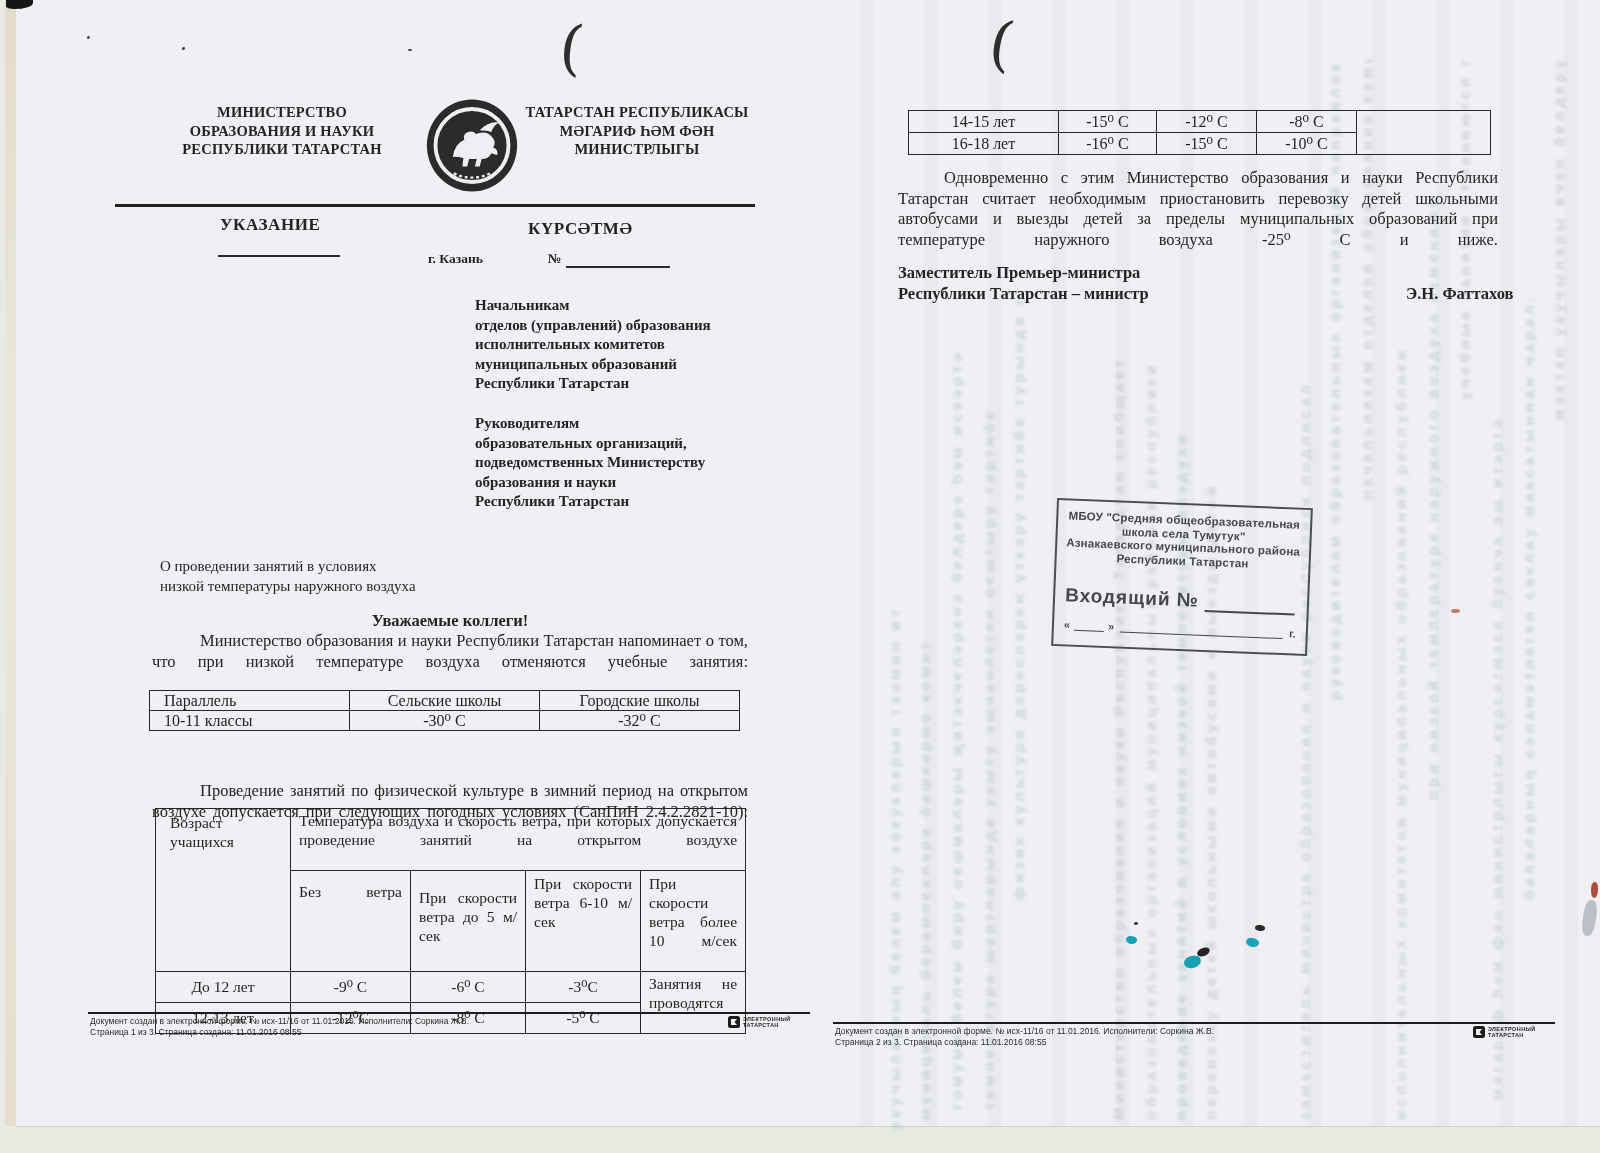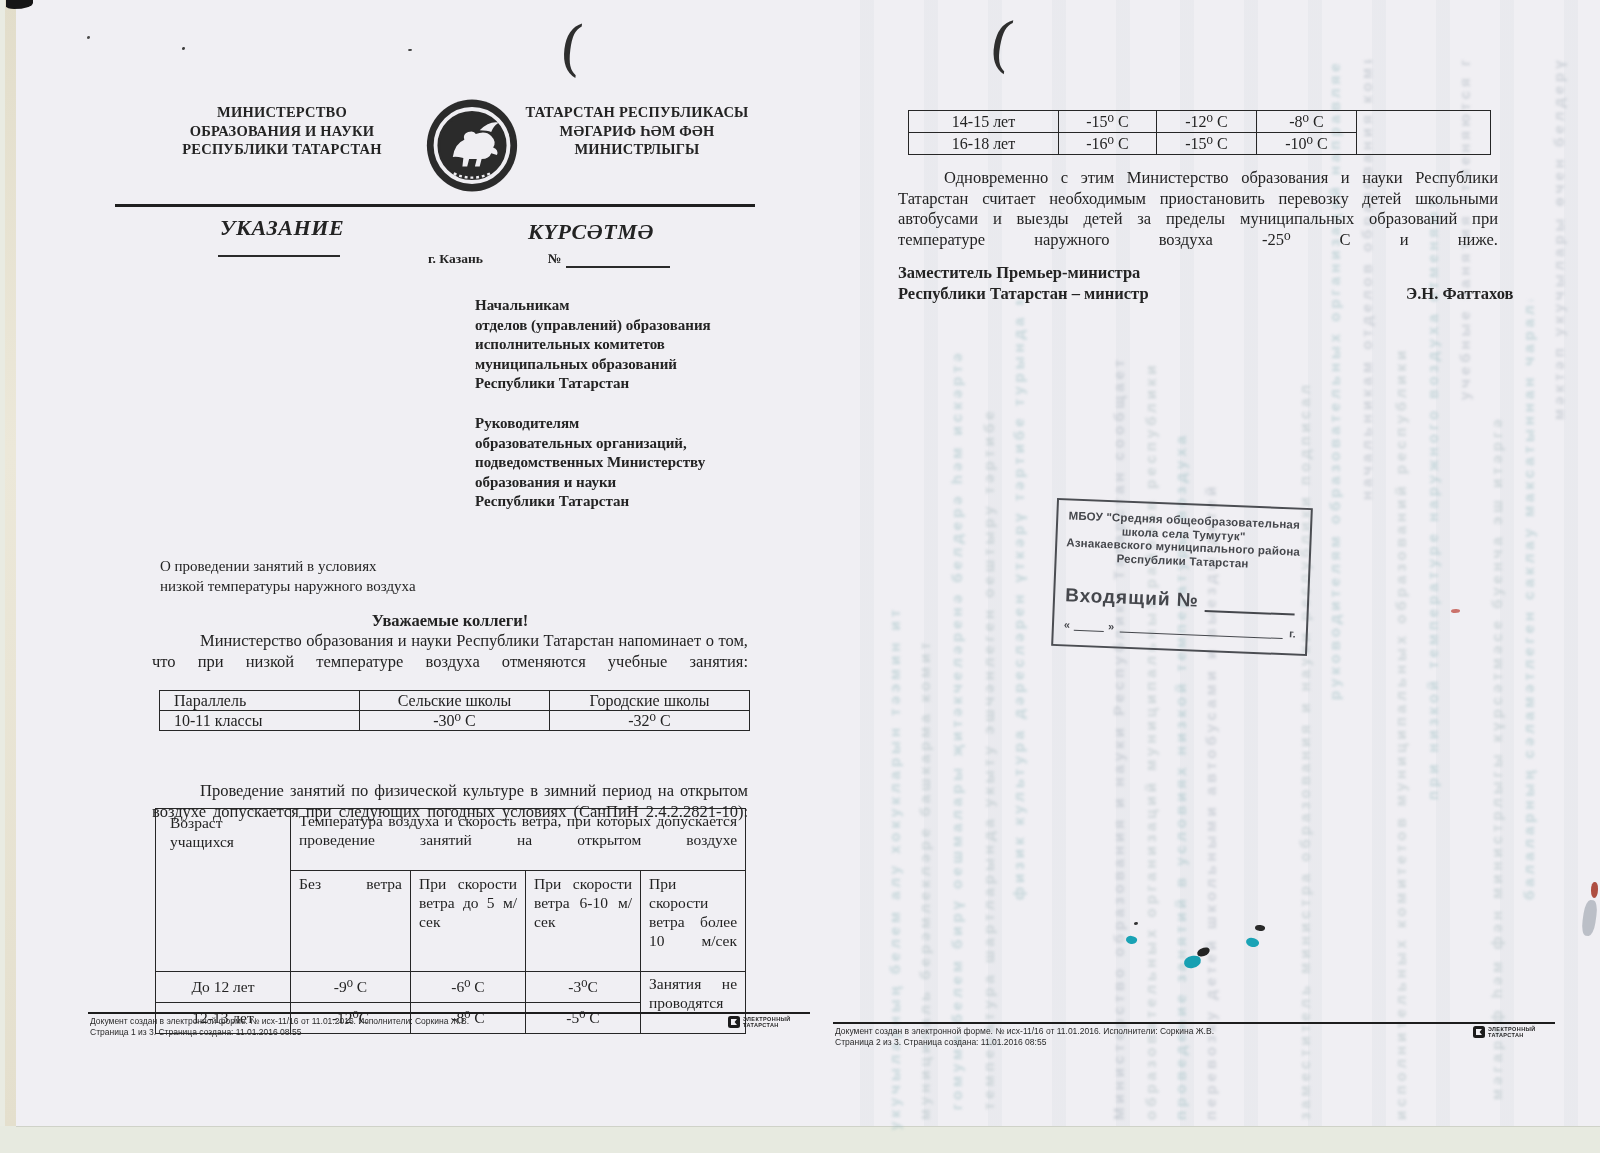--- a/index.html
+++ b/index.html
@@ -14,21 +14,21 @@
   .streaks{left:860px;top:0;width:724px;height:1126px;pointer-events:none;
            background:repeating-linear-gradient(90deg,rgba(198,206,213,.16) 0 14px,rgba(255,255,255,0) 14px 64px);}
   
   .bold{font-weight:bold;}
   .center{text-align:center;}
   .jtext{text-align:justify;}
   .jtext:after{content:"";display:inline-block;width:100%;}
   
   .org{font-size:14.5px;line-height:18.5px;font-weight:bold;text-align:center;letter-spacing:.2px;}
   .rule{background:#1f1f1f;}
-  .doctype{font-size:22px;font-weight:bold;letter-spacing:.6px;font-style:italic;}
+  .doctype{font-size:17px;font-weight:bold;letter-spacing:.6px;}
   .blankline{border-bottom:2px solid #2a2a2a;display:inline-block;}
   .small-place{font-size:13.5px;font-weight:bold;}
   .addr{font-size:15px;line-height:19.5px;font-weight:bold;width:300px;}
   .subject{font-size:15px;line-height:20px;}
   .body-par{font-size:16.5px;line-height:20.5px;width:596px;text-indent:48px;margin-top:13px;}
   
   table{border-collapse:collapse;table-layout:fixed;font-size:16px;}
   td{border:1.8px solid #262626;padding:0 0;height:19px;vertical-align:middle;overflow:hidden;}
   .t1 td.c1,.t2 td.c1{text-align:left;padding-left:14px;}
   .tval{text-align:center;}
@@ -147,21 +147,21 @@
 
     <div class="abs subject" style="left:160px;top:556px;">
       <div>О проведении занятий в условиях</div>
       <div>низкой температуры наружного воздуха</div>
     </div>
 
     <div class="abs bold center" style="left:155px;top:611px;width:590px;font-size:16.5px;">Уважаемые коллеги!</div>
 
     <div class="abs body-par jtext" style="left:152px;top:618px;">Министерство образования и науки Республики Татарстан  напоминает  о том, что при низкой температуре воздуха отменяются учебные занятия:</div>
 
-    <table class="abs t1" style="left:159px;top:690px;width:590px;">
+    <table class="abs t1" style="left:149px;top:690px;width:590px;">
       <colgroup>
           <col style="width:200px">
           <col style="width:190px">
           <col style="width:200px">
         </colgroup>
       <tbody>
           <tr>
         <td class="c1 bold-none">Параллель</td>
         <td class="tval">Сельские школы</td>
         <td class="tval">Городские школы</td>
@@ -183,22 +183,22 @@
           <col style="width:115px">
           <col style="width:115px">
           <col style="width:105px">
         </colgroup>
       <tbody>
           <tr>
         <td class="c1 hd" rowspan="2" style="vertical-align:top;padding-top:4px;">Возраст учащихся</td>
         <td class="hd jtext" colspan="4" style="height:40px;">Температура воздуха и скорость ветра, при которых допускается проведение занятий на открытом воздухе</td>
       </tr>
       <tr>
-        <td class="hd jtext" style="height:76px;vertical-align:top;padding-top:3px;">Без ветра</td>
-        <td class="hd jtext" style="vertical-align:top;padding-top:3px;">При скорости ветра до 5 м/сек</td>
+        <td class="hd jtext" style="height:76px;vertical-align:top;padding-top:11px;">Без ветра</td>
+        <td class="hd jtext" style="vertical-align:top;padding-top:17px;">При скорости ветра до 5 м/сек</td>
         <td class="hd jtext" style="vertical-align:top;padding-top:3px;">При скорости ветра 6-10 м/сек</td>
         <td class="hd jtext" style="vertical-align:top;padding-top:3px;">При скорости ветра более 10 м/сек</td>
       </tr>
       <tr>
         <td class="tval" style="height:21px;">До 12 лет</td>
         <td class="tval">-9⁰ С</td>
         <td class="tval">-6⁰ С</td>
         <td class="tval">-3⁰С</td>
         <td class="hd jtext" rowspan="2" style="vertical-align:top;padding-top:2px;">Занятия не проводятся</td>
       </tr>

